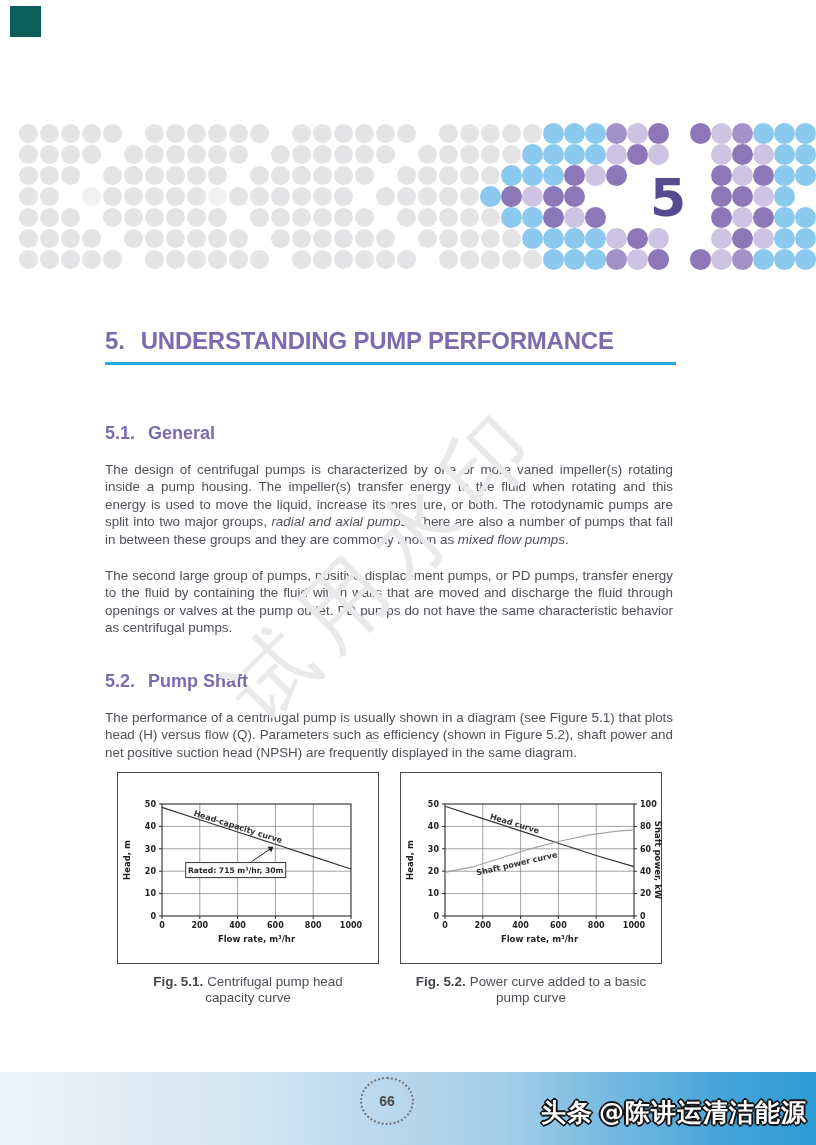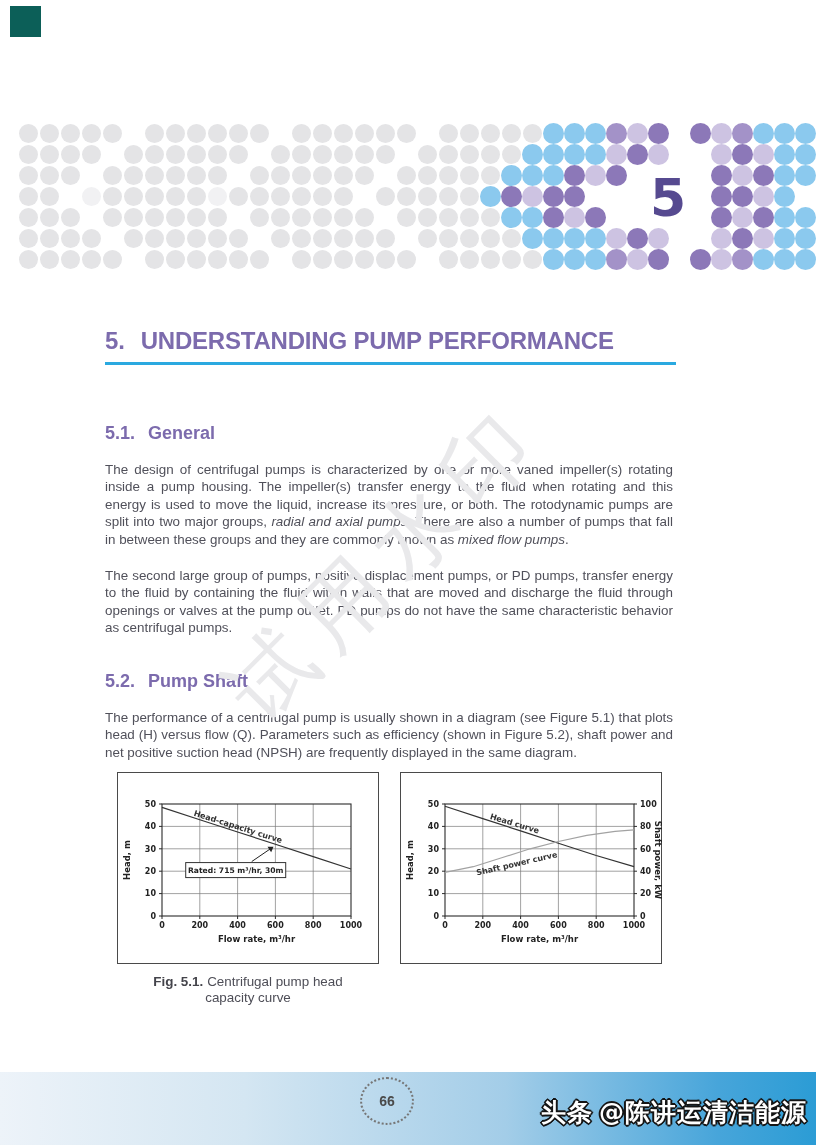--- a/index.html
+++ b/index.html
@@ -399,20 +399,23 @@
         <text x="254" y="87" font-size="8.5" font-weight="700" fill="#222" text-anchor="middle" transform="rotate(90 254 87)">Shaft power, kW</text>
         <polyline points="44.0,33.2 81.8,45.6 119.6,57.9 157.4,70.2 195.2,82.5 233.0,93.7" fill="none" stroke="#333333" stroke-width="1.2"></polyline>
         <text x="88.41499999999999" y="45.715999999999994" font-size="8" font-weight="700" fill="#333" text-anchor="start" transform="rotate(17 88.41499999999999 45.715999999999994)">Head curve</text>
         <polyline points="44.0,99.3 72.3,93.7 100.7,84.8 129.1,75.8 157.4,68.5 185.8,62.4 214.1,58.4 233.0,56.8" fill="none" stroke="#A2A2A2" stroke-width="1.2"></polyline>
         <text x="76.13" y="102.52533333333332" font-size="8" font-weight="700" fill="#333" text-anchor="start" transform="rotate(-13 76.13 102.52533333333332)">Shaft power curve</text>
       </svg></div>
 
   <div id="cap1" class="caption">
     <b>Fig. 5.1.</b><span>Centrifugal pump head capacity curve</span>
   </div>
+  <div id="cap2" class="caption">
+    <b>Fig. 5.2.</b><span>Power curve added to a basic pump curve</span>
+  </div>
 
   <div id="wm-center">试用水印</div>
 
   <div id="footer-bar"></div>
   <div id="page-badge">
     <span>66</span>
   </div>
   <div id="toutiao">
     <span class="brand">头条</span><span>@陈讲运清洁能源</span>
   </div>

